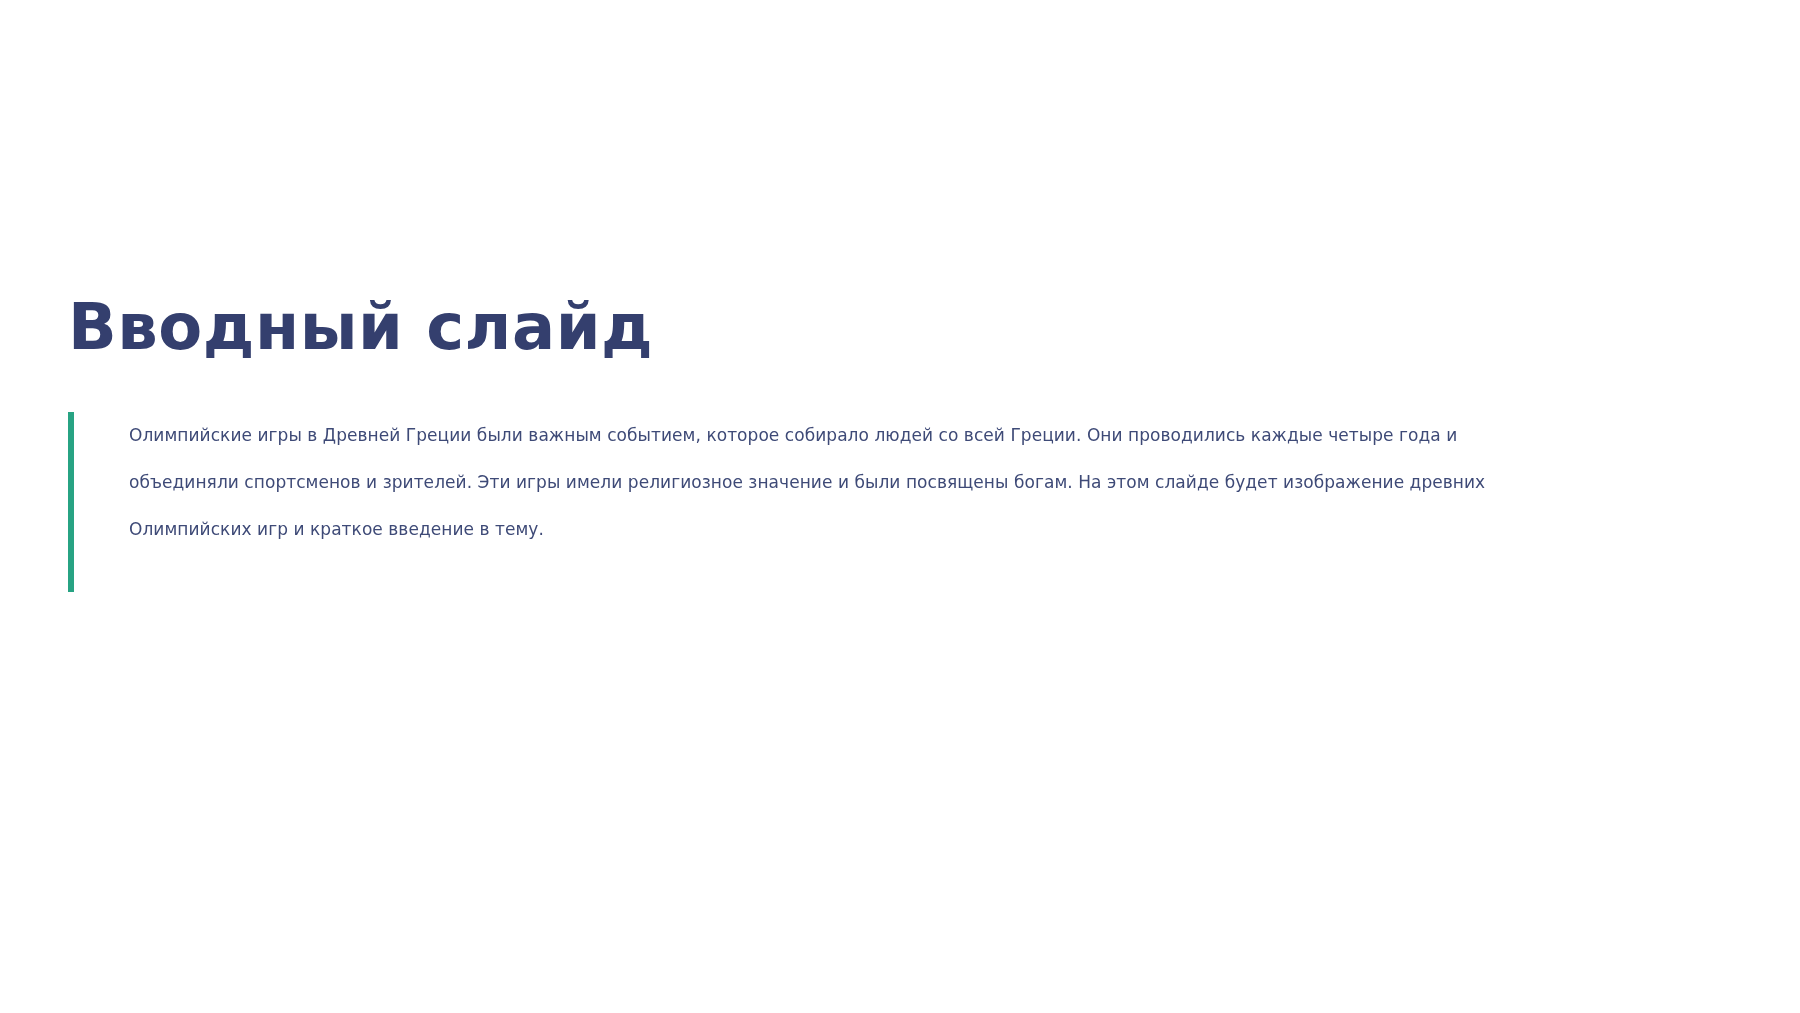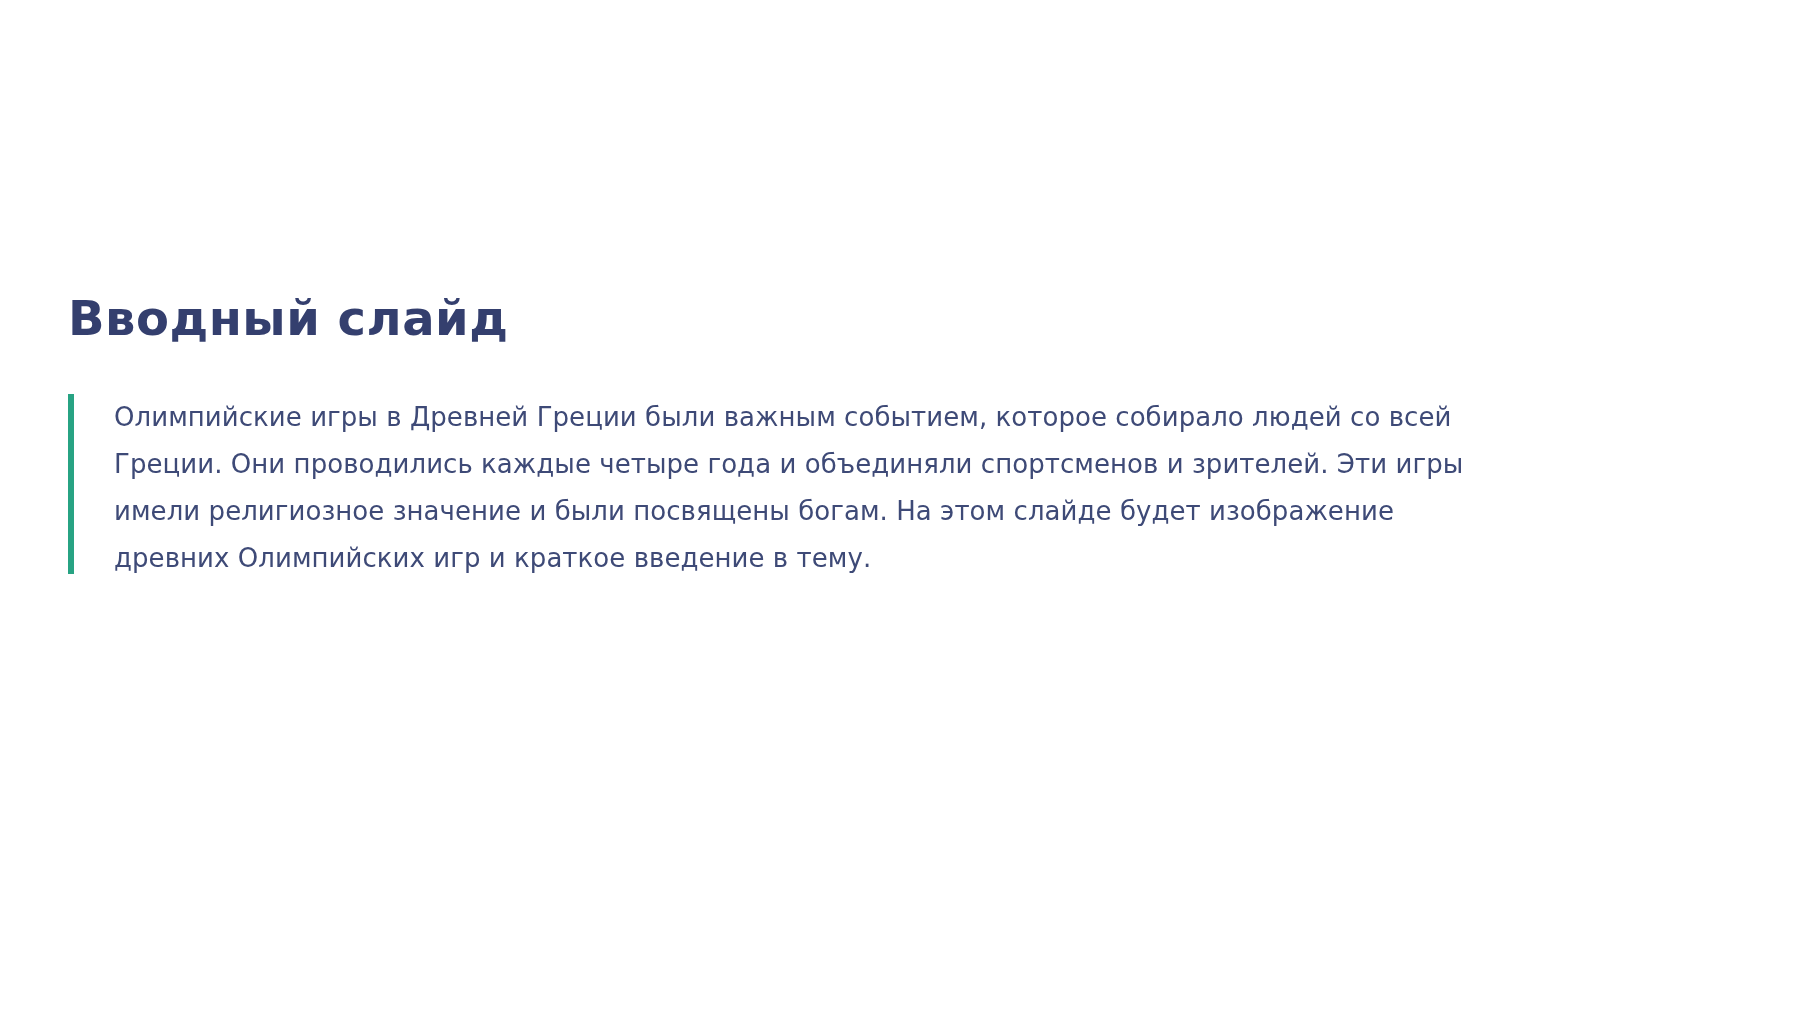--- a/index.html
+++ b/index.html
@@ -25,21 +25,21 @@
   .slide-body {
     position: absolute;
     left: 68px;
     top: 292px;
     width: 1660px;
   }
 
   .slide-title {
     margin: 0;
     font-family: "DejaVu Sans", "Liberation Sans", sans-serif;
-    font-size: 48px;
+    font-size: 64px;
     font-weight: 700;
     line-height: 1.12;
     letter-spacing: 0.5px;
     color: #343f6e;
     white-space: nowrap;
   }
 
   .content-block {
     position: relative;
     margin-top: 48px;
@@ -51,23 +51,23 @@
     position: absolute;
     left: 0;
     top: 0;
     width: 6px;
     height: 180px;
     background: #27a383;
     border-radius: 0;
   }
 
   .body-text {
-    margin: 1px;
+    margin: 16px;
     font-family: "DejaVu Sans", "Liberation Sans", sans-serif;
-    font-size: 26px;
+    font-size: 17px;
     font-weight: 400;
     line-height: 47px;
     color: #3e4a77;
     max-width: 1400px;
     letter-spacing: 0.05px;
     text-align: left;
   }
 </style>
 </head>
 <body>

